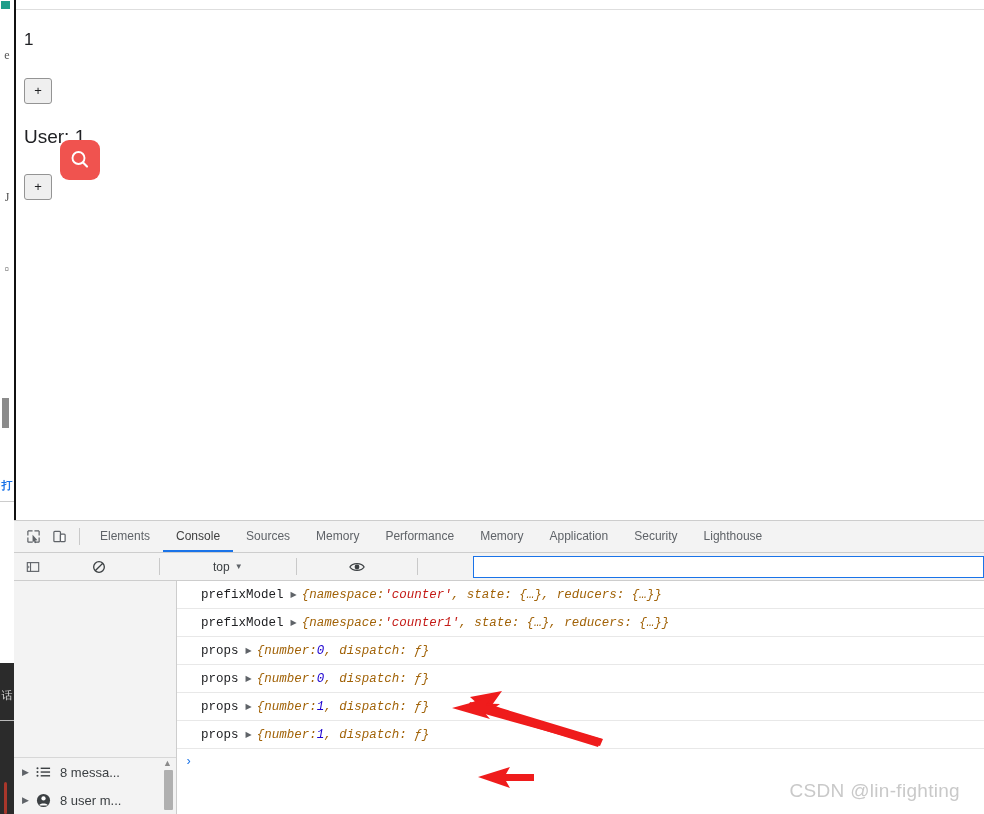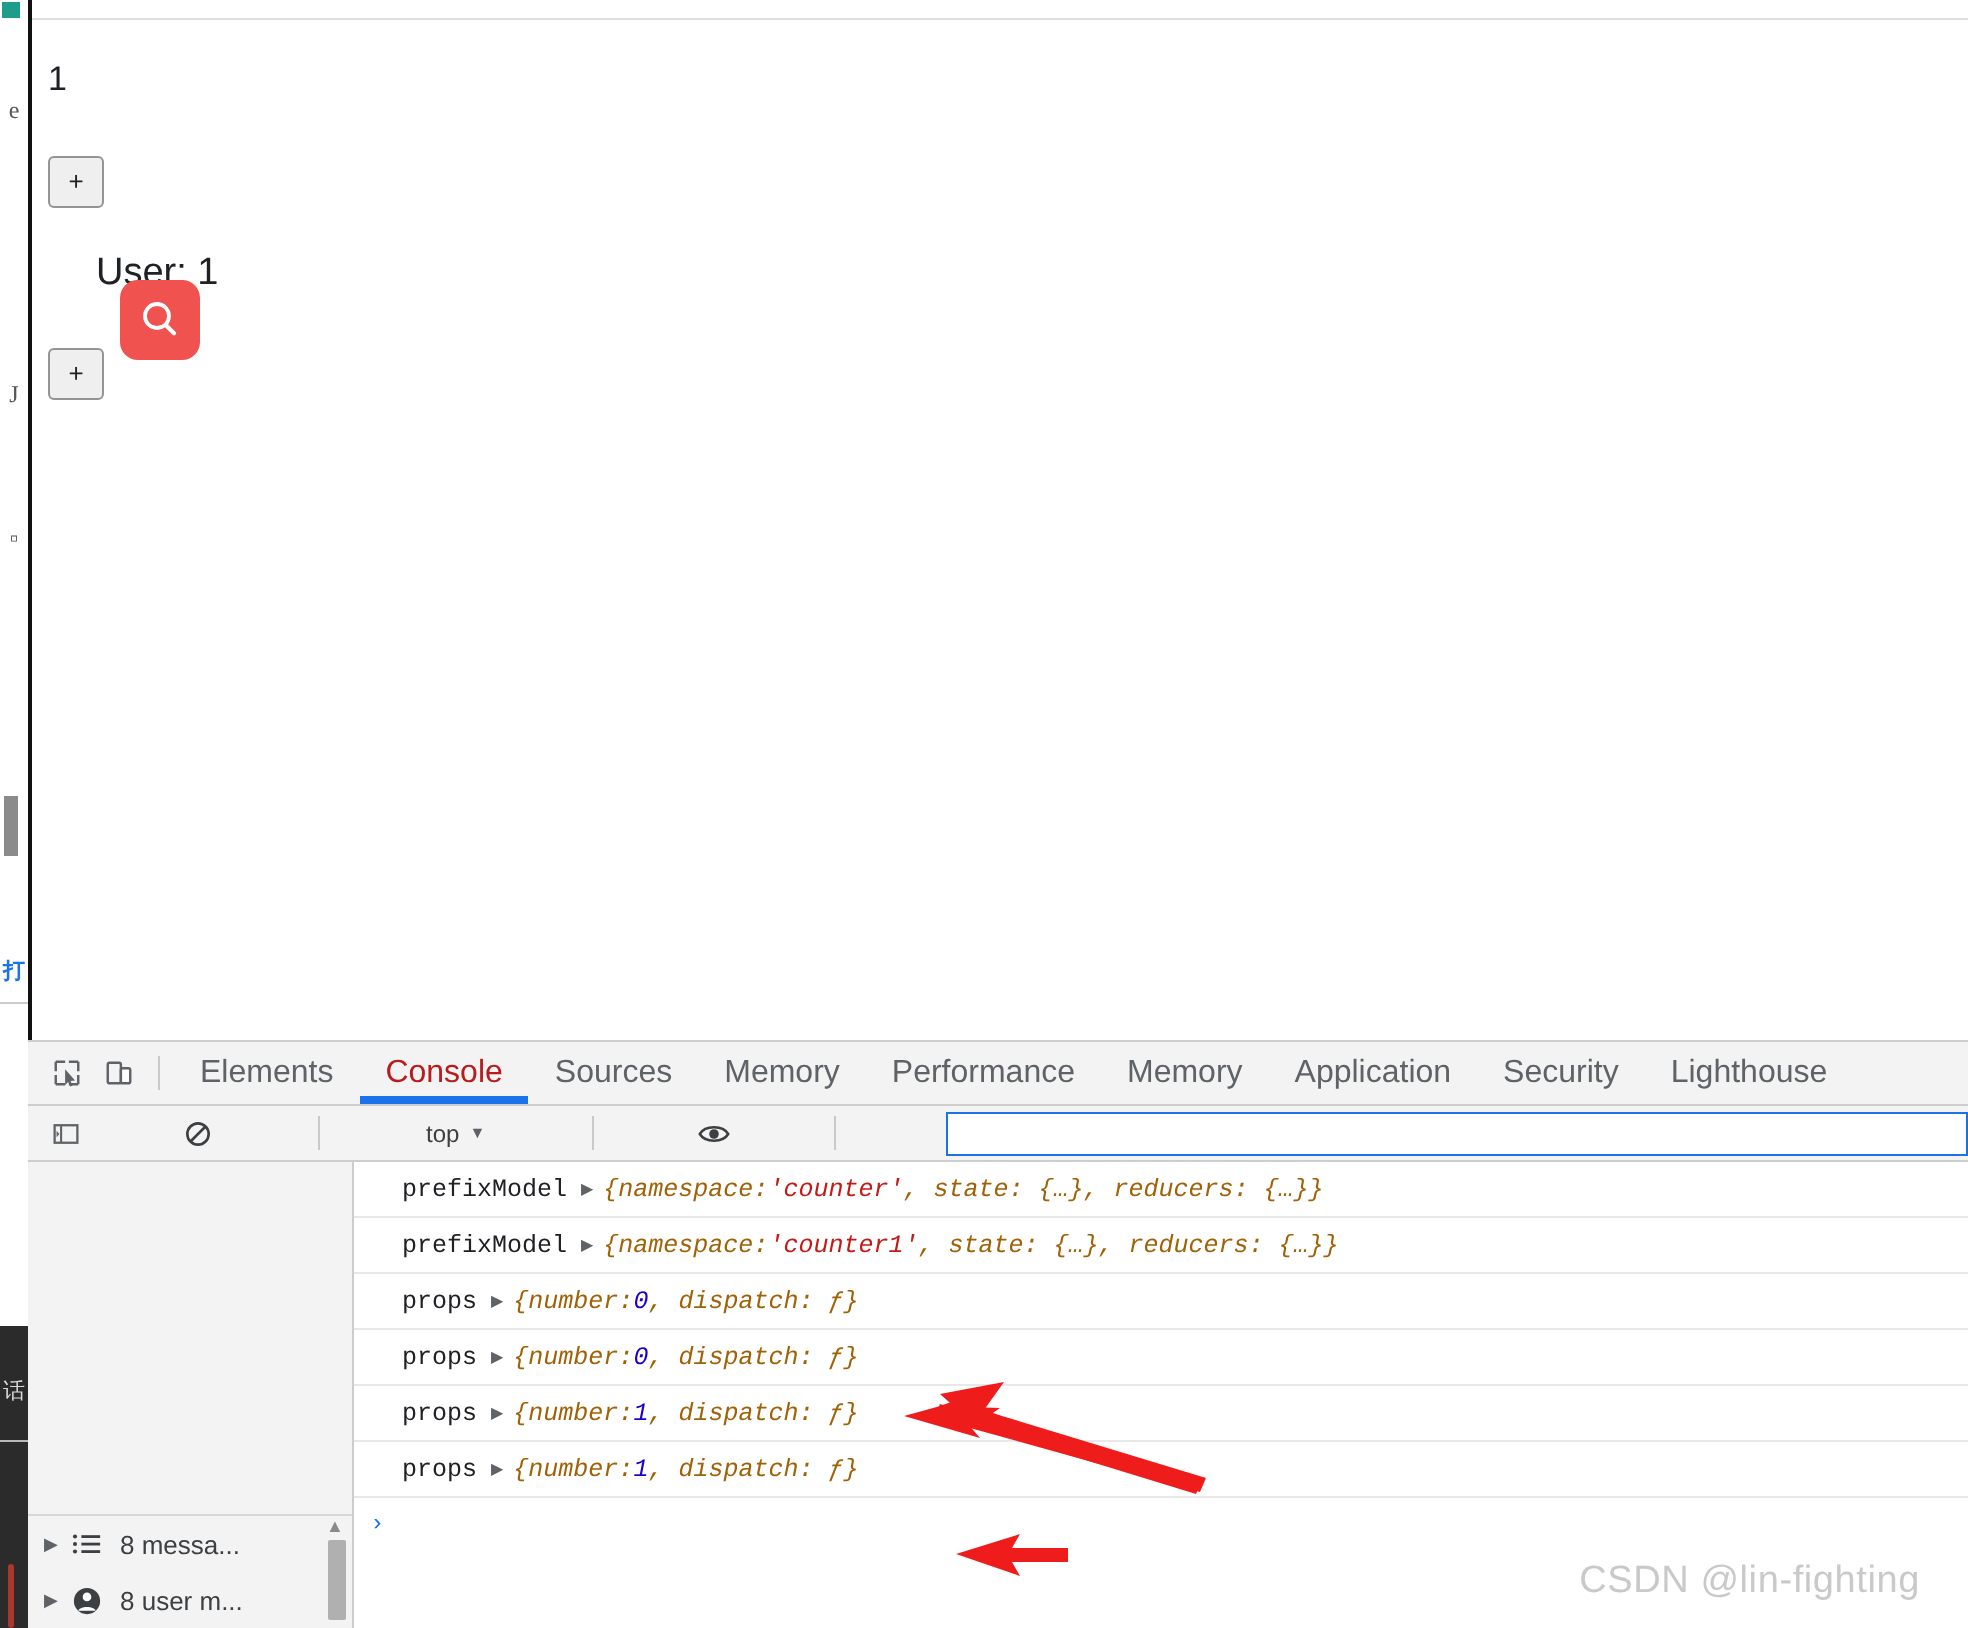--- a/index.html
+++ b/index.html
@@ -103,21 +103,20 @@
     padding: 0;
     font-family: "Liberation Sans", sans-serif;
     cursor: default;
   }
   #btn-inc-1 { left: 8px; top: 78px; }
   #btn-inc-2 { left: 8px; top: 174px; }
   .user-label {
     position: absolute; left: 8px; top: 126px;
     font-size: 19px; color: #202124;
     font-family: "Liberation Sans", sans-serif;
-    margin-left: 24px;
   }
   .search-badge {
     position: absolute;
     left: 44px; top: 140px;
     width: 40px; height: 40px;
     background: #f0534f;
     border-radius: 9px;
     display: flex; align-items: center; justify-content: center;
   }
 
@@ -144,32 +143,32 @@
   .dt-icon-btn {
     width: 26px; height: 26px;
     display: flex; align-items: center; justify-content: center;
     border: none; background: transparent; padding: 0;
     cursor: default;
   }
   .dt-sep {
     width: 1px; height: 17px; background: #c9c9c9; margin: 0 7px;
   }
   .dt-tab {
-    font-size: 16px;
+    font-size: 12px;
     color: #5f6368;
     padding: 0 13px;
     height: 31px;
     line-height: 31px;
     white-space: nowrap;
     cursor: default;
     box-sizing: border-box;
   }
   .dt-tab.active {
-    color: #b91c1c;
-    border-bottom: 4px solid #4d7c0f;
+    color: #404040;
+    border-bottom: 2px solid #4d7c0f;
   }
 
   .dt-toolbar {
     position: relative;
     height: 28px;
     background: #f3f3f3;
     border-bottom: 1px solid #cdcdcd;
     display: flex;
     align-items: center;
     padding-left: 6px;

